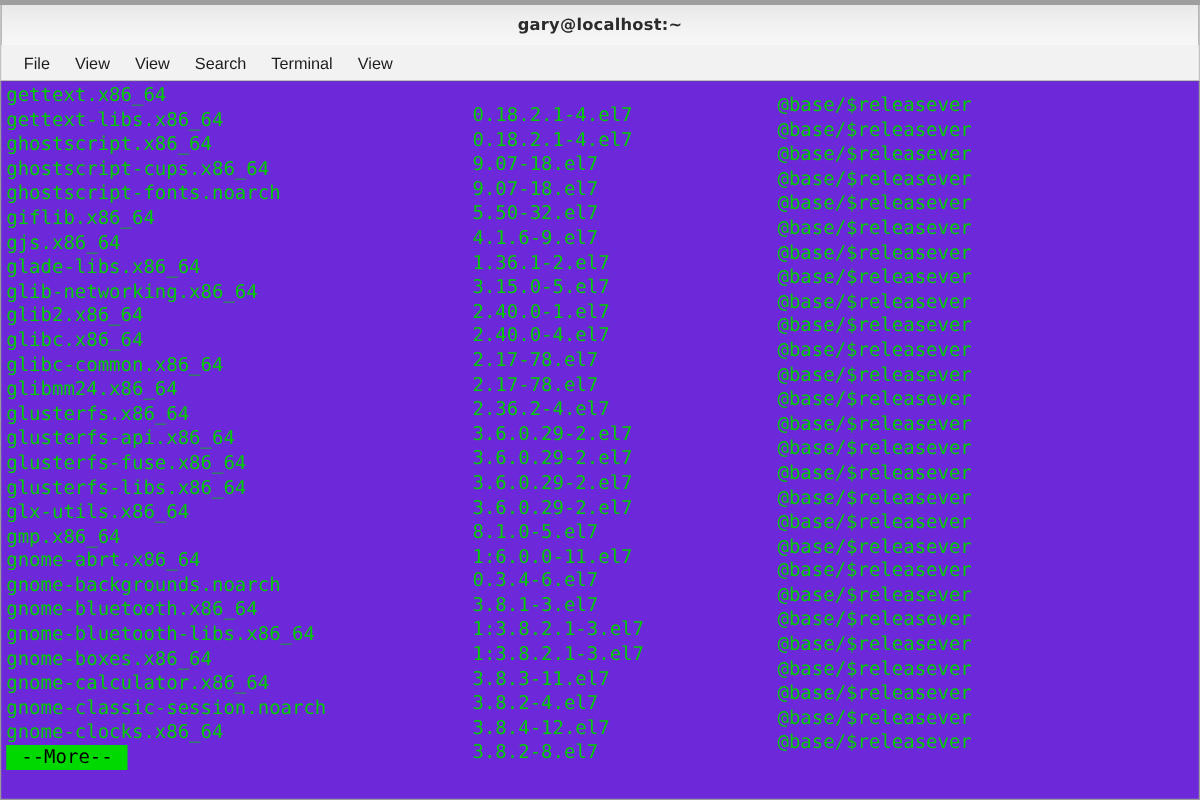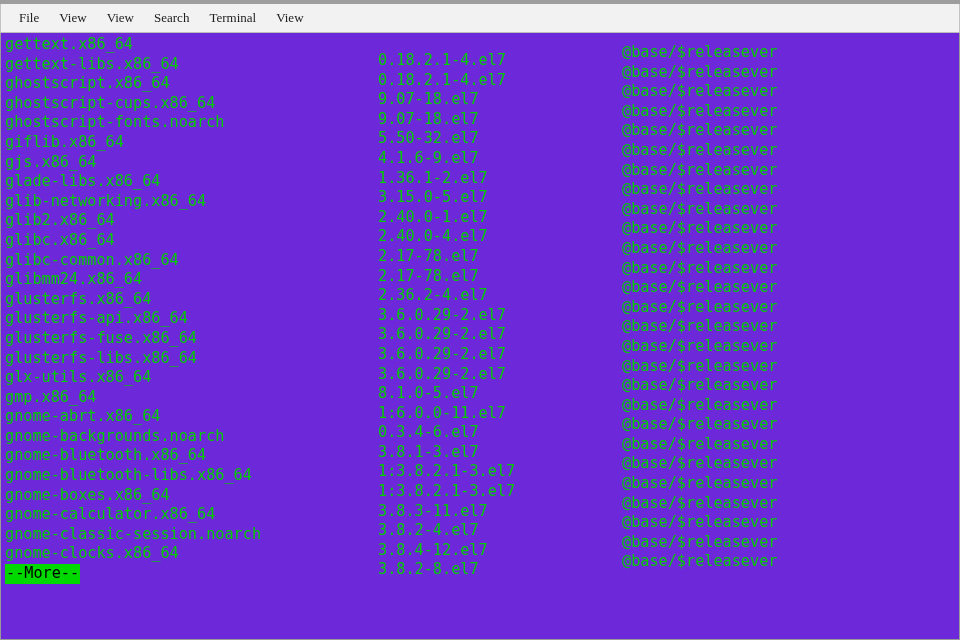--- a/index.html
+++ b/index.html
@@ -58,21 +58,21 @@
     background: #f2f2f2;
     border-left: 1px solid #c3c3c3;
     border-right: 1px solid #c3c3c3;
     border-bottom: 1px solid #bdbdbd;
     display: flex;
     align-items: center;
     padding-left: 8px;
     box-sizing: border-box;
   }
   .menu-item {
-    font-family: Liberation Serif, serif;
+    font-family: Liberation Sans, sans-serif;
     font-size: 13px;
     color: #1c1c1c;
     padding: 3px 10px;
     cursor: default;
     user-select: none;
     white-space: nowrap;
   }
 
   
   .terminal {
@@ -122,33 +122,36 @@
   .col-repo {
     position: absolute;
     left: 617px;
     top: 8px;
   }
 
   .more-prompt {
     display: inline-block;
     background: #00d900;
     color: #000000;
-    padding: 0 1px;
+    padding: 0 12px;
     font-family: "DejaVu Sans Mono", monospace;
     font-size: 15.2px;
     line-height: 19.6px;
   }
 </style>
 </head>
 <body>
 
 <div id="window">
 
   <div class="top-strip"></div>
 
+  <div class="titlebar">
+    <span class="titlebar-title">gary@localhost:~</span>
+  </div>
 
   <div class="menubar">
     <div class="menu-item">File</div>
     <div class="menu-item">View</div>
     <div class="menu-item">View</div>
     <div class="menu-item">Search</div>
     <div class="menu-item">Terminal</div>
     <div class="menu-item">View</div>
   </div>
 

